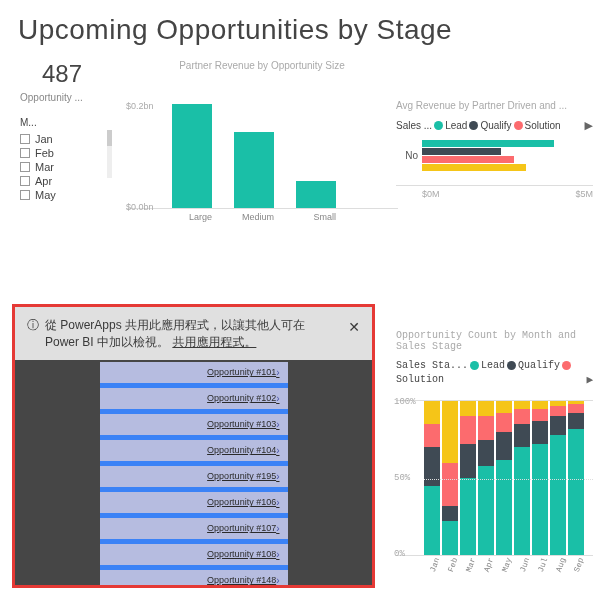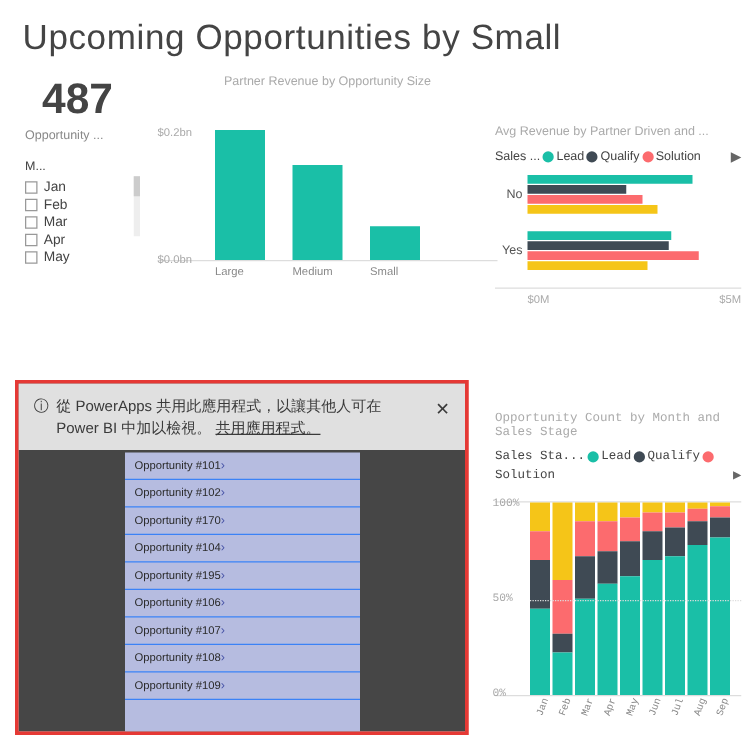--- a/index.html
+++ b/index.html
@@ -1,71 +1,71 @@
 <!DOCTYPE html>
 <html><head>
 <meta charset="utf-8">
 <style>
 * { margin: 0; padding: 0; box-sizing: border-box; }
 body { font-family: "Segoe UI", Arial, sans-serif; width: 605px; height: 597px; background: #fff; color: #333; overflow: hidden; position: relative; }
 .page-title { font-size: 28px; font-weight: 300; color: #444; padding: 14px 18px 8px 18px; letter-spacing: 0.5px; }
 .dashboard { display: grid; grid-template-columns: 108px 280px 200px; gap: 6px; padding: 0 8px; }
 .card { padding: 6px 4px; }
 .card-title { font-size: 10px; color: #aaa; text-align: center; margin-bottom: 6px; white-space: nowrap; overflow: hidden; }
-.big-number { font-size: 34px; font-weight: 700; color: #444; text-align: center; margin-bottom: 4px; }
+.big-number { font-size: 24px; font-weight: 400; color: #444; text-align: center; margin-bottom: 4px; }
 .sub-label { font-size: 10px; color: #888; text-align: left; padding-left: 8px; }
 .month-filter-head { font-size: 10px; color: #444; padding: 2px 8px; }
 .month-list { padding: 2px 8px; position: relative; }
 .month-item { display: flex; align-items: center; gap: 5px; font-size: 11px; color: #444; padding: 1px 0; }
 .month-item .box { width: 10px; height: 10px; border: 1px solid #999; background: #fff; }
 .month-scroll { position: absolute; right: 0; top: 0; width: 5px; height: 48px; background: #eee; }
 .month-scroll .thumb { width: 5px; height: 16px; background: #ccc; }
 .legend { font-size: 10px; color: #444; padding: 2px 0 4px 0; display: flex; align-items: center; gap: 2px; flex-wrap: wrap; }
 .legend .chip { width: 9px; height: 9px; border-radius: 50%; display: inline-block; }
 .legend .arrow { margin-left: auto; font-size: 11px; color: #666; }
 .teal { background: #1ABFA7; }
 .dark { background: #3F4A54; }
 .red { background: #FC6B6E; }
 .yellow { background: #F5C518; }
 .chart-area { position: relative; margin-top: 28px; }
 .bars-row { display: flex; align-items: flex-end; height: 110px; gap: 22px; padding-left: 46px; border-bottom: 1px solid #ddd; position: relative; }
 .y-tick { position: absolute; left: 0; font-size: 9px; color: #aaa; }
 .bar { width: 40px; background: #1ABFA7; }
 .bar-labels { display: flex; gap: 22px; padding-left: 46px; margin-top: 3px; }
-.bar-labels span { width: 40px; text-align: left; font-size: 9px; color: #888; }
+.bar-labels span { width: 40px; text-align: right; font-size: 9px; color: #888; }
 .hbar-chart { padding: 4px 0; }
 .hbar-row { display: flex; align-items: center; gap: 4px; margin-bottom: 14px; }
 .hbar-row .cat { font-size: 10px; color: #555; width: 22px; text-align: right; }
 .hbar-stack { flex: 1; display: flex; flex-direction: column; gap: 1px; }
 .hbar { height: 7px; }
 .x-axis { display: flex; justify-content: space-between; font-size: 9px; color: #aaa; padding-left: 26px; border-top: 1px solid #ddd; padding-top: 3px; }
 .overlay { position: absolute; left: 12px; top: 304px; width: 363px; height: 284px; border: 3px solid #E53935; background: #fff; }
 .powerapps-panel { background: #464646; width: 100%; height: 100%; display: flex; flex-direction: column; align-items: center; }
 .pa-banner { background: #E0E0E0; width: 100%; padding: 10px 12px 8px 12px; font-size: 12px; color: #3a3a3a; line-height: 1.45; display: flex; gap: 6px; }
 .pa-banner .info-icon { flex-shrink: 0; }
 .pa-banner .close-btn { margin-left: auto; font-size: 14px; cursor: pointer; }
 .pa-banner .link { text-decoration: underline; }
 .pa-list { width: 188px; background: #B6BCE0; margin-top: 2px; flex: 1; overflow: hidden; }
-.pa-item { border-bottom: 1px solid #3b82f6; padding: 5px 8px; font-size: 9px; color: #2b2b2b; display: flex; justify-content: flex-start; align-items: center; }
+.pa-item { border-bottom: 5px solid #3b82f6; padding: 5px 8px; font-size: 9px; color: #2b2b2b; display: flex; justify-content: flex-end; align-items: center; text-decoration: underline; }
 .pa-item .chev { color: #4a56a8; font-size: 10px; }
 .right-col { position: absolute; left: 392px; top: 94px; width: 205px; }
 .stacked-chart { margin-top: 10px; }
 .stacked-bars { display: flex; align-items: flex-end; height: 156px; gap: 2px; padding-left: 28px; border-top: 1px solid #ddd; border-bottom: 1px solid #ddd; position: relative; }
 .stacked-bars .gridline { position: absolute; left: 28px; right: 0; border-top: 1px dotted #ddd; }
 .stacked-bars .ylab { position: absolute; left: -2px; font-size: 9px; color: #aaa; }
 .sbar { width: 16px; display: flex; flex-direction: column-reverse; }
 .sbar div { width: 100%; }
 .sx-labels { display: flex; gap: 2px; padding-left: 28px; margin-top: 2px; }
 .sx-labels span { width: 16px; font-size: 8px; color: #888; transform: rotate(-70deg); transform-origin: top left; position: relative; top: 12px; left: 4px; }
 .bottom-right { position: absolute; left: 392px; top: 324px; width: 205px; font-family: Liberation Mono, monospace; }
 </style>
 </head>
 <body>
 
-<div class="page-title">Upcoming Opportunities by Small</div>
+<div class="page-title">Upcoming Opportunities by Stage</div>
 
 <div class="dashboard">
 
   <div>
     <div class="card">
       <div class="big-number">487</div>
       <div class="sub-label">Opportunity ...</div>
     </div>
     <div class="card">
       <div class="month-filter-head">M...</div>
@@ -134,29 +134,20 @@
     <div class="hbar-chart">
       <div class="hbar-row">
         <span class="cat">No</span>
         <div class="hbar-stack">
           <div class="hbar teal" style="width:77%"></div>
           <div class="hbar dark" style="width:46%"></div>
           <div class="hbar red" style="width:54%"></div>
           <div class="hbar yellow" style="width:61%"></div>
         </div>
       </div>
-      <div class="hbar-row">
-        <span class="cat">Yes</span>
-        <div class="hbar-stack">
-          <div class="hbar teal" style="width:67%"></div>
-          <div class="hbar dark" style="width:66%"></div>
-          <div class="hbar red" style="width:80%"></div>
-          <div class="hbar yellow" style="width:56%"></div>
-        </div>
-      </div>
       <div class="x-axis">
         <span>$0M</span>
         <span>$5M</span>
       </div>
     </div>
   </div>
 </div>
 
 <div class="bottom-right">
   <div class="card">
@@ -260,21 +251,21 @@
     <div class="pa-list" id="pa-list">
         <div class="pa-item">
           <span>Opportunity #101</span>
           <span class="chev">›</span>
         </div>
         <div class="pa-item">
           <span>Opportunity #102</span>
           <span class="chev">›</span>
         </div>
         <div class="pa-item">
-          <span>Opportunity #170</span>
+          <span>Opportunity #103</span>
           <span class="chev">›</span>
         </div>
         <div class="pa-item">
           <span>Opportunity #104</span>
           <span class="chev">›</span>
         </div>
         <div class="pa-item">
           <span>Opportunity #195</span>
           <span class="chev">›</span>
         </div>
@@ -284,18 +275,18 @@
         </div>
         <div class="pa-item">
           <span>Opportunity #107</span>
           <span class="chev">›</span>
         </div>
         <div class="pa-item">
           <span>Opportunity #108</span>
           <span class="chev">›</span>
         </div>
         <div class="pa-item">
-          <span>Opportunity #109</span>
+          <span>Opportunity #148</span>
           <span class="chev">›</span>
         </div>
       </div>
   </div>
 </div>
 
 </body></html>

